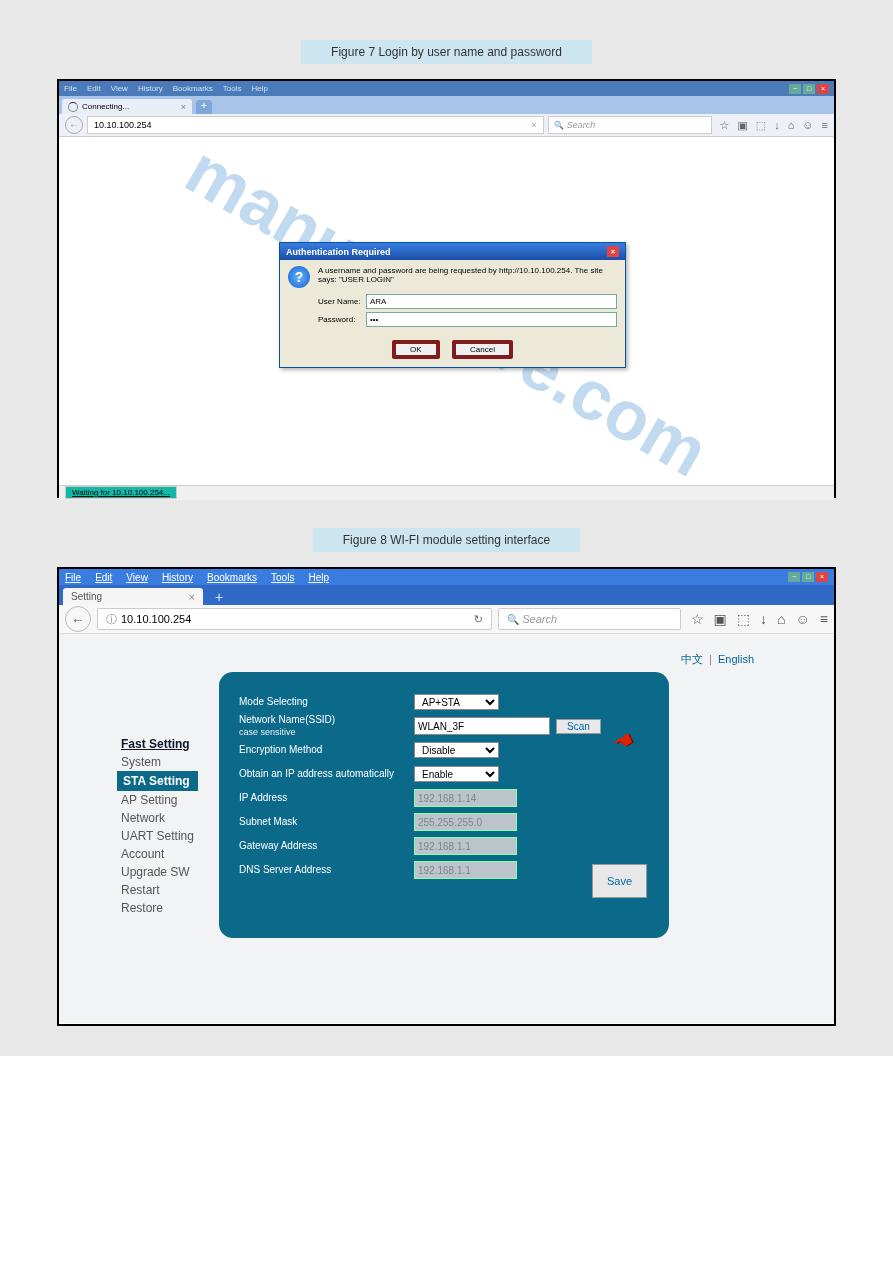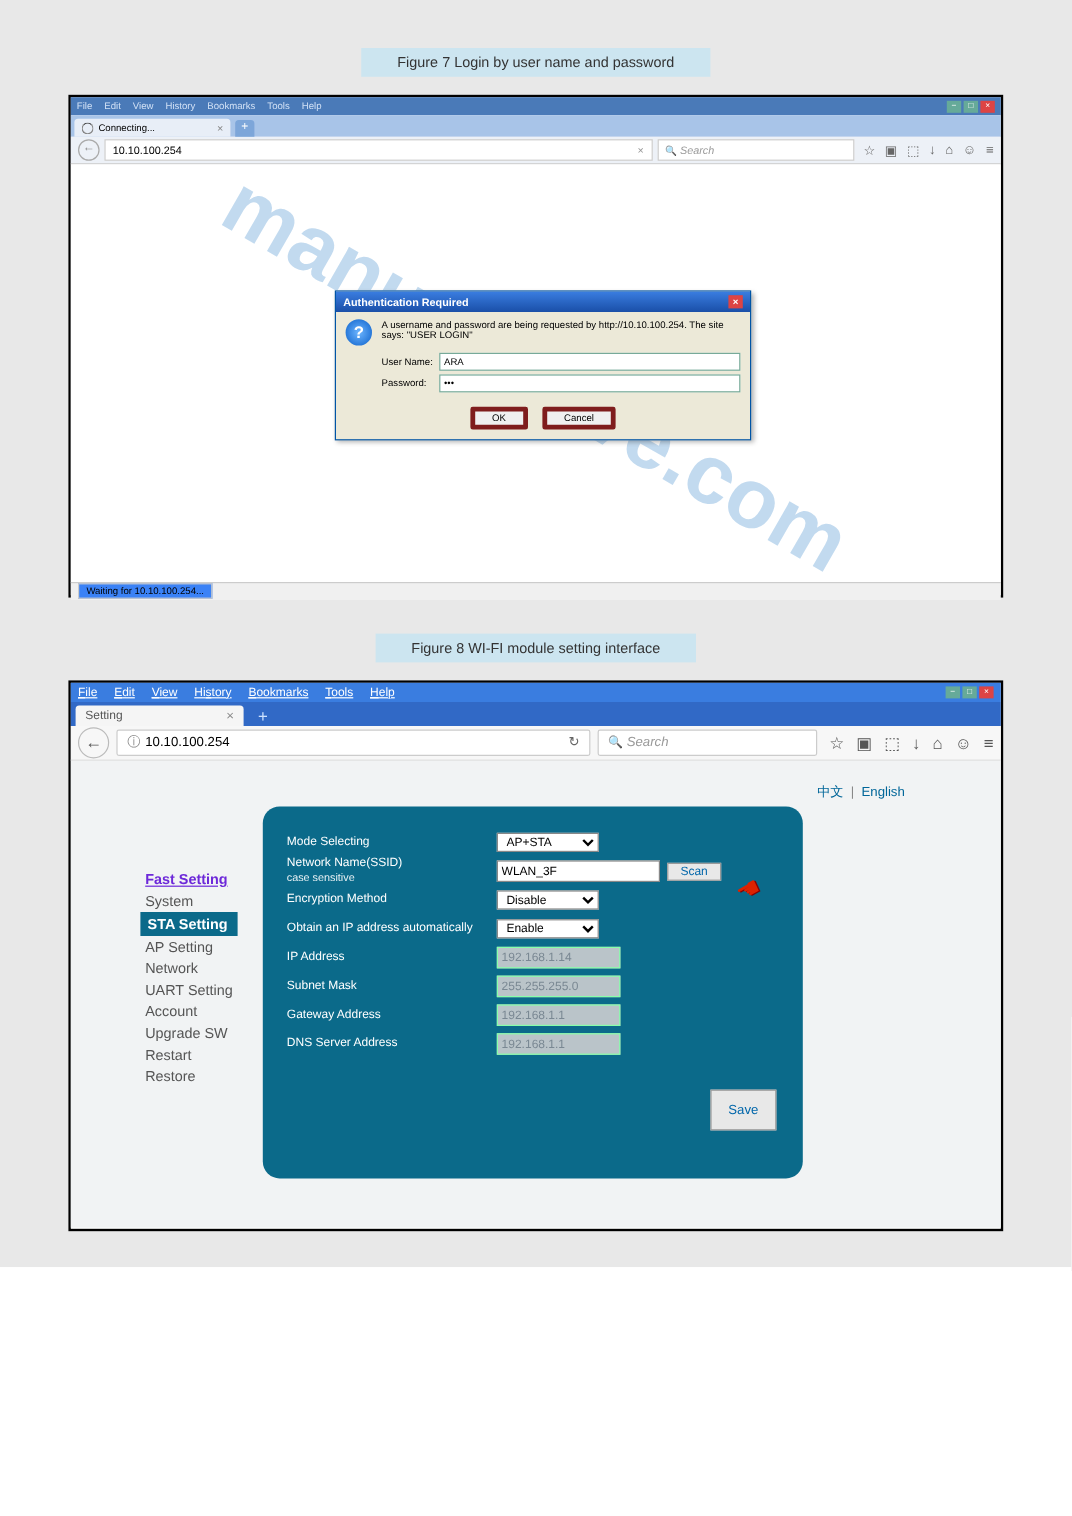--- a/index.html
+++ b/index.html
@@ -228,25 +228,26 @@
 .statusbar {
   height: 14px;
   background: #f0f0f0;
   border-top: 1px solid #ccc;
   font-size: 8px;
   padding: 0 6px;
   line-height: 14px;
   display: flex;
 }
 .statusbar .seg {
-  background: #3b82f6;
+  background: #14b8a6;
   border: 1px solid #ccc;
   padding: 0 6px;
   height: 11px;
   line-height: 11px;
+  text-decoration: underline;
 }
 
 .wm {
   position: absolute;
   left: 50%;
   top: 50%;
   transform: translate(-50%, -50%) rotate(30deg);
   font-size: 70px;
   color: rgba(80, 150, 210, 0.35);
   font-weight: bold;
@@ -361,21 +362,21 @@
   right: 80px;
   font-size: 11px;
 }
 .langlinks a { color: #069; text-decoration: none; }
 .lang-sep { color: #888; margin: 0 3px; }
 .panel {
   position: absolute;
   left: 160px;
   top: 38px;
   width: 450px;
-  height: 310px;
+  height: 266px;
   background: #0b6a8a;
   border-radius: 14px;
   padding: 18px 20px;
   box-sizing: border-box;
   color: #fff;
   font-size: 10px;
 }
 .prow {
   display: flex;
   align-items: center;
@@ -424,23 +425,24 @@
   left: 58px;
   top: 90px;
   font-size: 12px;
 }
 .sidenav div {
   padding: 2px 4px;
   color: #555;
   cursor: pointer;
 }
 .sidenav .hd {
-  color: #6d28d9;
+  color: #0f172a;
   font-weight: bold;
   text-decoration: underline;
+  margin-top: 11px;
 }
 .sidenav .active {
   background: #0b6a8a;
   color: #fff;
   font-weight: bold;
   padding: 3px 6px;
 }
 .footer2 {
   position: absolute;
   bottom: 10px;

